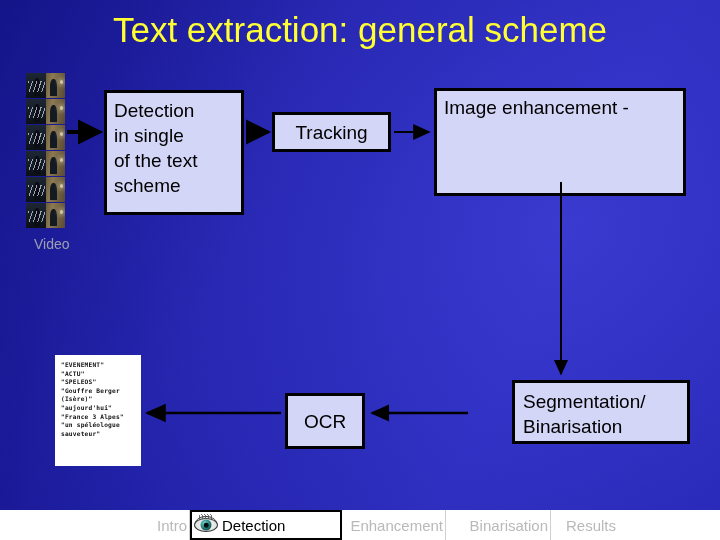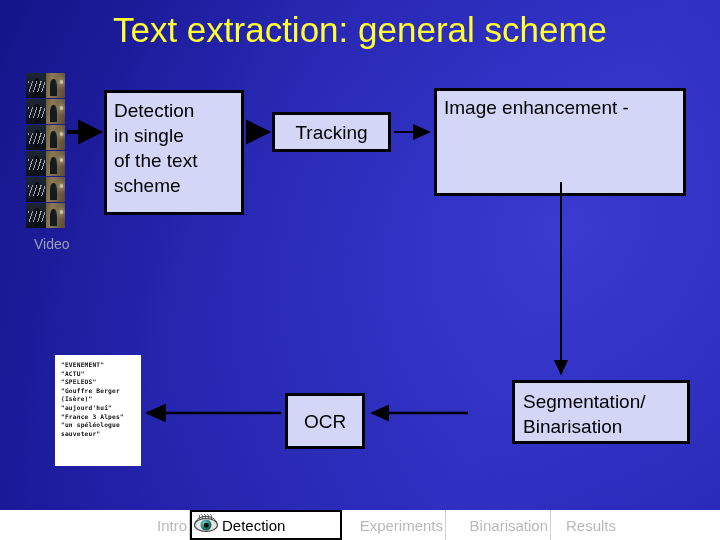--- a/index.html
+++ b/index.html
@@ -346,21 +346,21 @@
       <span class="eye">
         <span class="white"></span>
           <span class="iris"></span>
           <span class="pupil"></span>
         <span class="lid"></span>
           <span class="lash"></span>
       </span>
       <span>Detection</span>
     </div>
     <div class="navcell" style="width:104px">
-      <span>Experiments</span>
+      <span>Enhancement</span>
     </div>
     <div class="navcell" style="width:105px">
       <span>Binarisation</span>
     </div>
     <div class="navcell" style="width:73px">
       <span>Results</span>
     </div>
   </div>
 </div>
 

